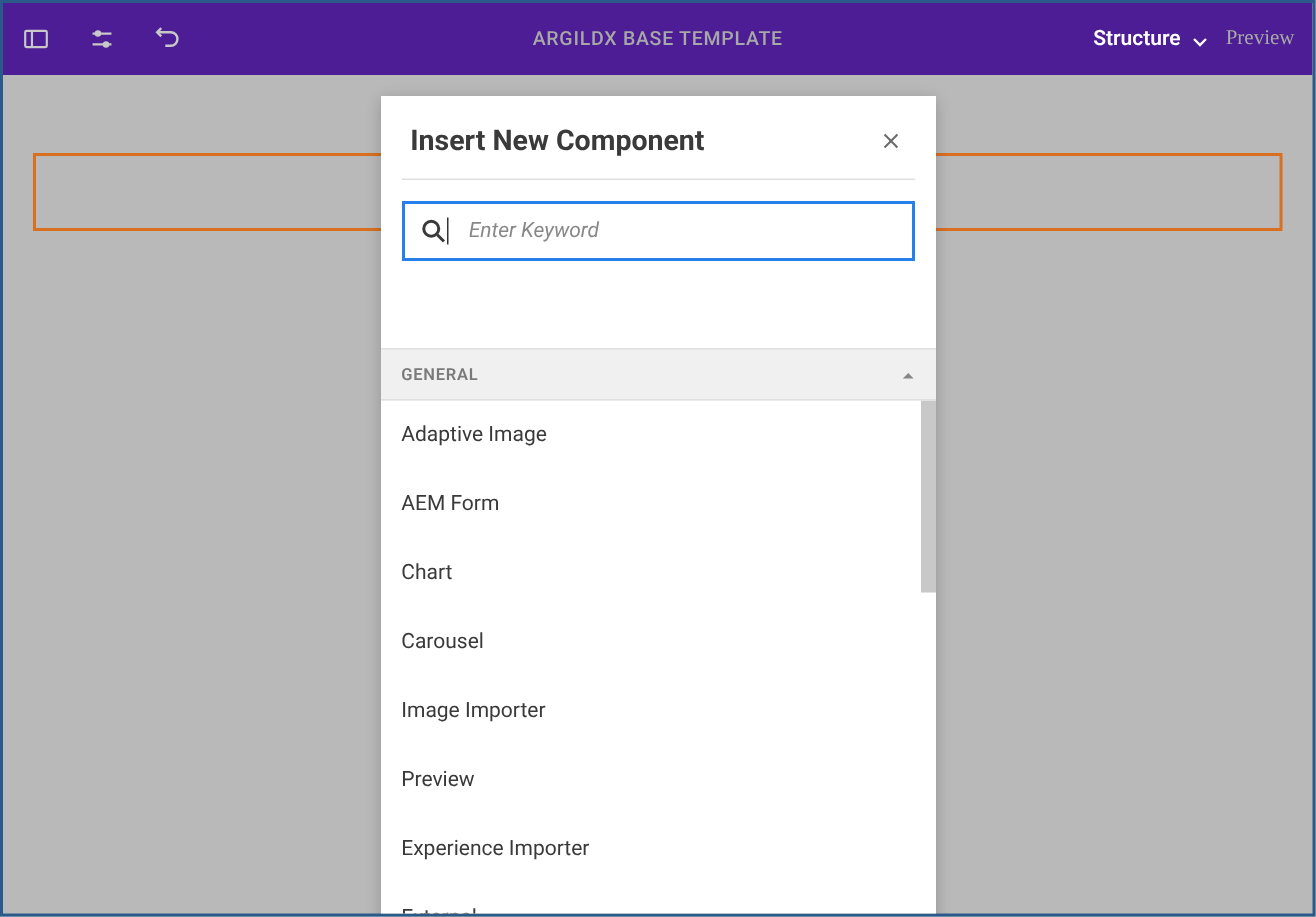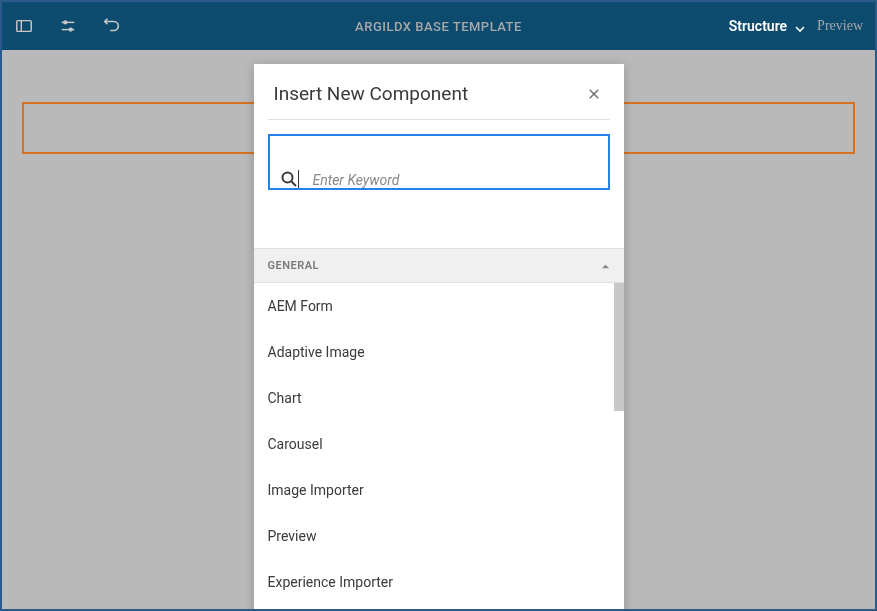--- a/index.html
+++ b/index.html
@@ -11,21 +11,21 @@
     body {
       width: 877px;
       height: 611px;
       background: #b9b9b9;
       position: relative;
       overflow: hidden;
       border: 2px solid #2a5a8a;
     }
     .topbar {
       height: 48px;
-      background: #0c4a6e;
+      background: #4c1d95;
       display: flex;
       align-items: center;
       padding: 0 12px;
       position: relative;
     }
     .topbar-left {
       display: flex;
       align-items: center;
       gap: 24px;
     }
@@ -93,21 +93,21 @@
       flex-direction: column;
     }
     .dialog-header {
       display: flex;
       align-items: center;
       justify-content: space-between;
       padding: 18px 20px 14px 20px;
     }
     .dialog-title {
       font-size: 19px;
-      font-weight: 400;
+      font-weight: 700;
       color: #3a3a3a;
     }
     .close-btn {
       width: 20px;
       height: 20px;
       display: flex;
       align-items: center;
       justify-content: center;
       cursor: pointer;
       color: #6a6a6a;
@@ -115,24 +115,24 @@
     .dialog-divider {
       height: 1px;
       background: #e0e0e0;
       margin: 0 14px;
     }
     .search-wrap {
       padding: 14px 14px 10px 14px;
     }
     .search-box {
       display: flex;
-      align-items: flex-end;
+      align-items: center;
       border: 2px solid #2680eb;
-      height: 56px;
-      padding: 0 10px;
+      height: 40px;
+      padding: 12px 10px;
     }
     .search-icon {
       width: 18px;
       height: 18px;
       color: #3a3a3a;
       flex-shrink: 0;
     }
     .search-input {
       border: none;
       outline: none;
@@ -272,22 +272,22 @@
   <div class="group-header">
     <span class="group-header-label">GENERAL</span>
     <span class="collapse-icon">
       <svg viewBox="0 0 10 10" width="9" height="9" fill="currentColor">
         <path d="M1 7 L5 3 L9 7 Z"></path>
       </svg>
     </span>
   </div>
   <div class="list-scroll">
     <div class="list-items">
+      <div class="list-item">Adaptive Image</div>
       <div class="list-item">AEM Form</div>
-      <div class="list-item">Adaptive Image</div>
       <div class="list-item">Chart</div>
       <div class="list-item">Carousel</div>
       <div class="list-item">Image Importer</div>
       <div class="list-item">Preview</div>
       <div class="list-item">Experience Importer</div>
       <div class="list-item">External</div>
     </div>
     <div class="scrollbar-track">
       <div class="scrollbar-thumb"></div>
     </div>

